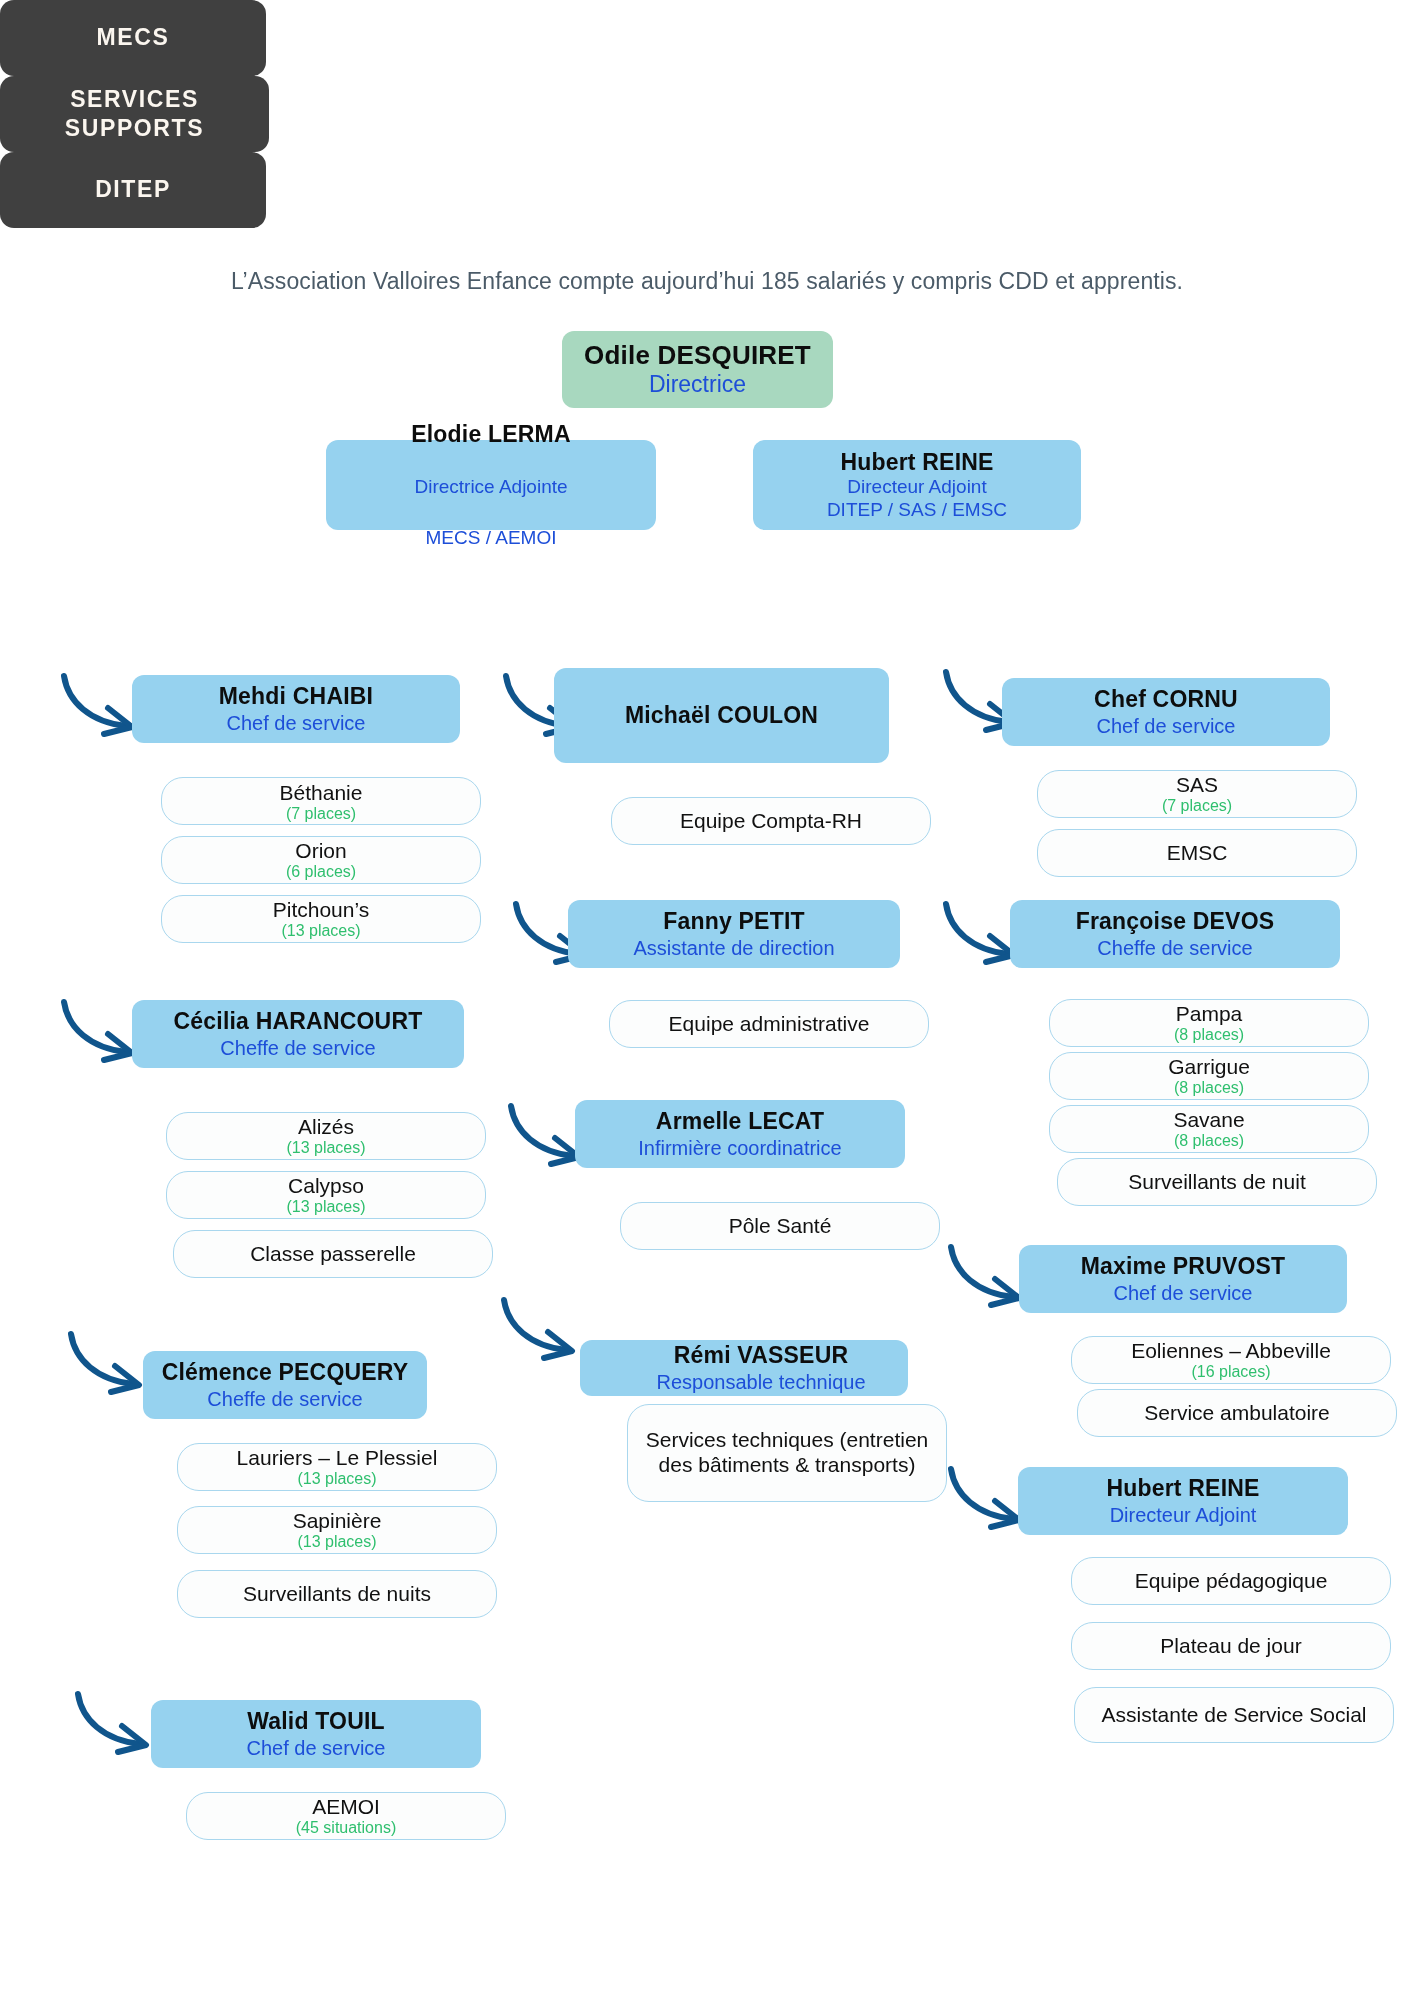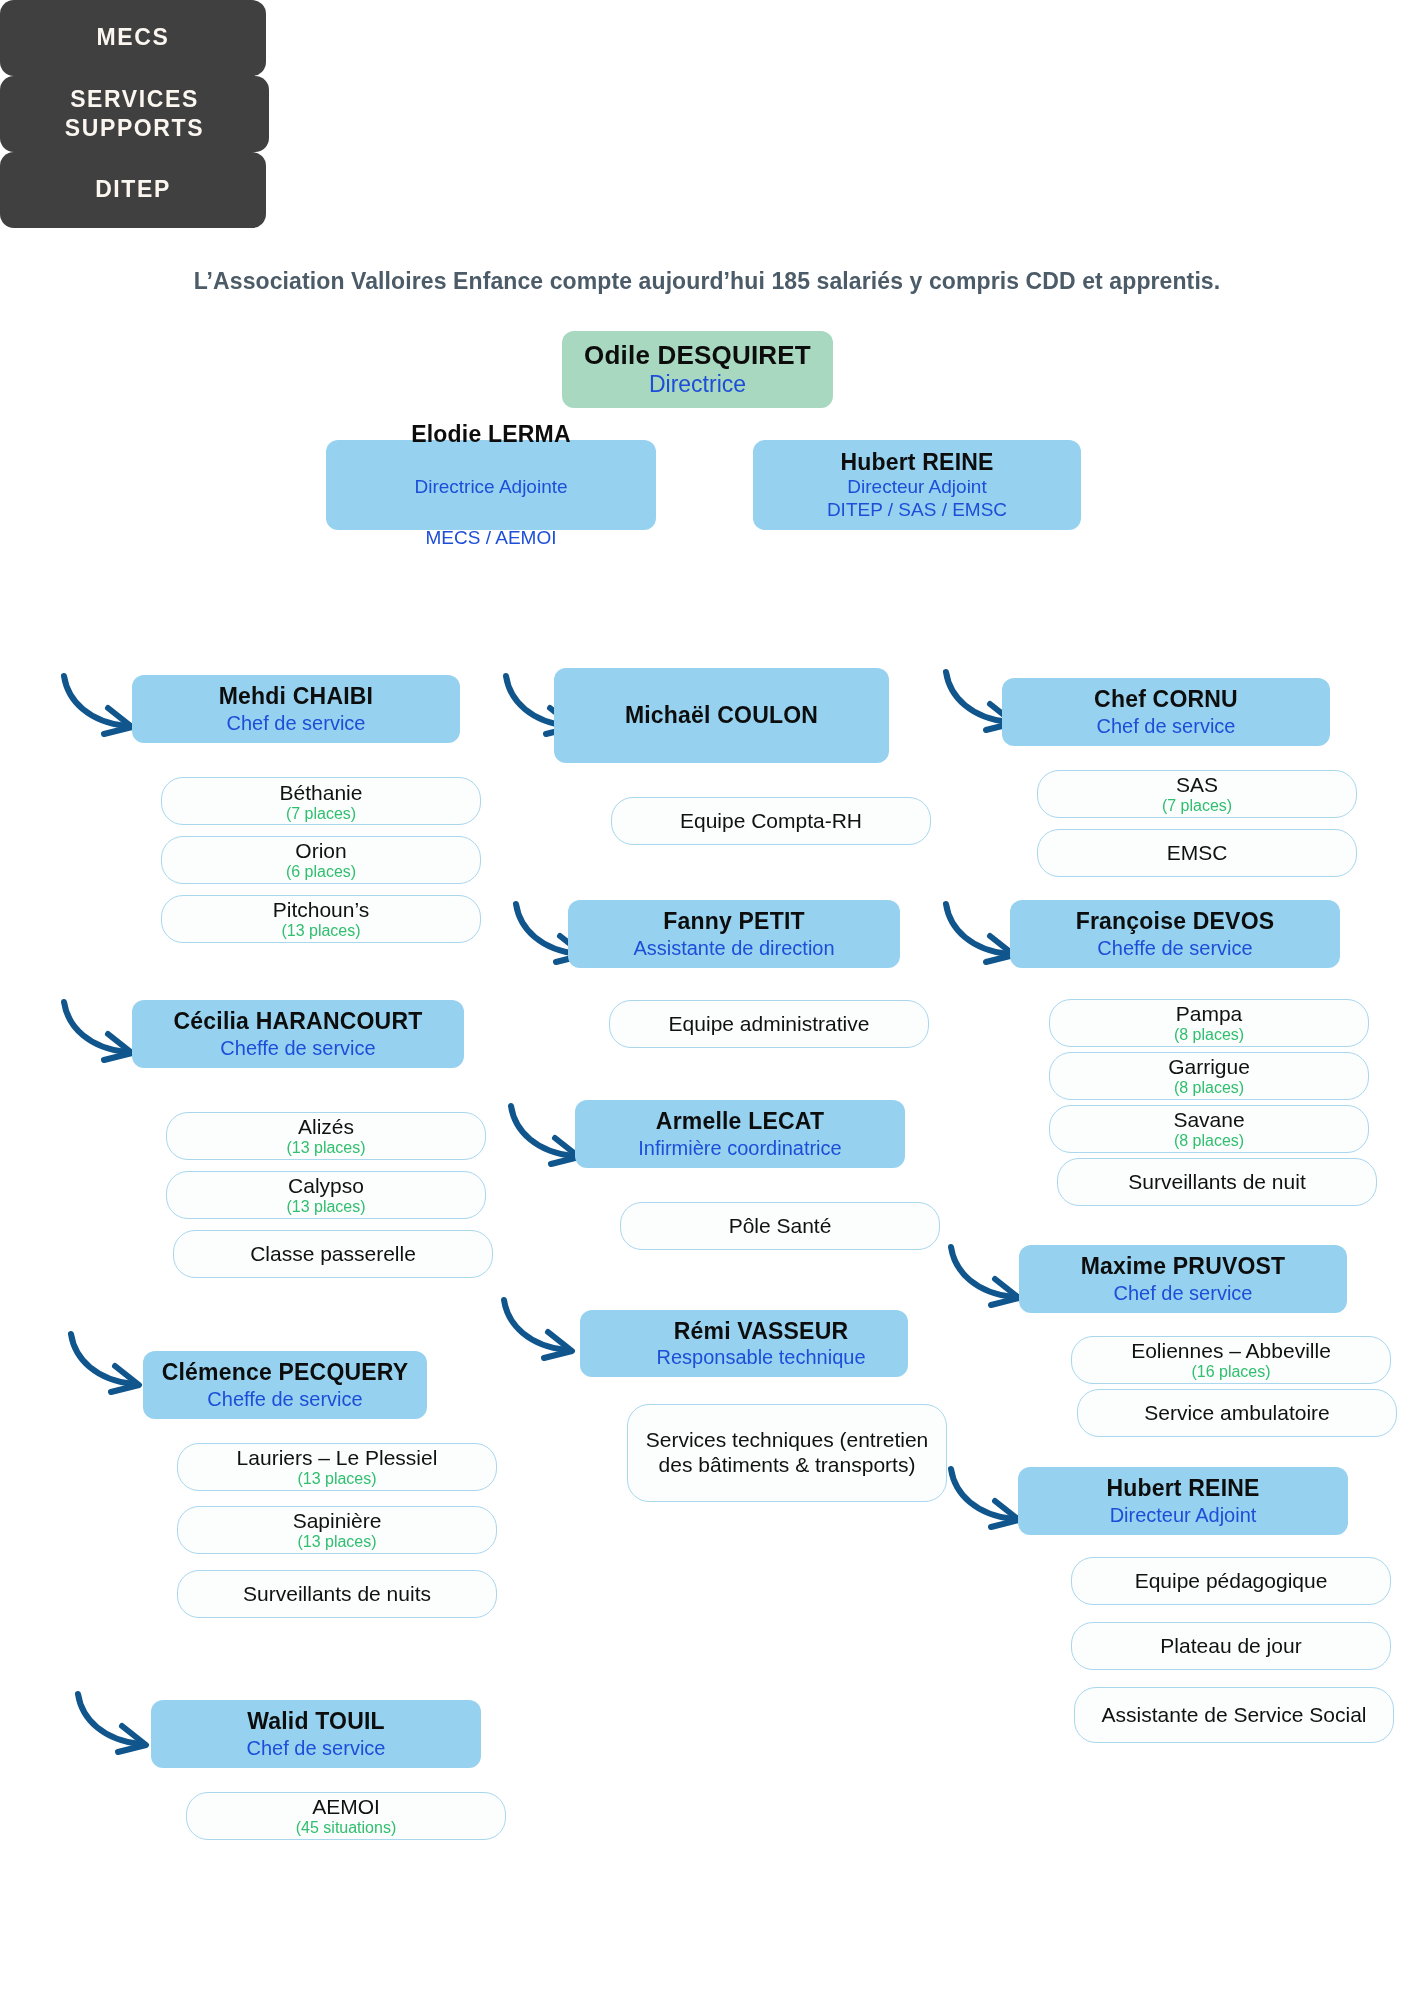--- a/index.html
+++ b/index.html
@@ -24,21 +24,20 @@
 
   
   .intro {
     position: absolute;
     left: 0; top: 268px;
     width: 1414px;
     text-align: center;
     font-size: 23px;
     color: #4b5b68;
     letter-spacing: .1px;
-    font-weight: bold;
   }
 
   
   .box {
     position: absolute;
     box-sizing: border-box;
     border-radius: 12px;
     display: flex;
     flex-direction: column;
     align-items: center;
@@ -284,21 +283,21 @@
     <div class="u-title">Pôle Santé</div>
   </div>
 
   <div class="arrow" style="left:498px; top:1296px;">
     <svg width="85" height="70" viewBox="0 0 85 70">
       <path d="M6 4 C 10 30, 32 50, 68 54" stroke="#10558c" stroke-width="6" fill="none" stroke-linecap="round"></path>
       <path d="M50 36 L 74 55 L 46 62" stroke="#10558c" stroke-width="6" fill="none" stroke-linecap="round" stroke-linejoin="round"></path>
     </svg>
   </div>
 
-  <div class="box blue mgr" style="left:580px; top:1310px; width:328px; height:67px;padding-left:44px;">
+  <div class="box blue mgr" style="left:580px; top:1340px; width:328px; height:56px;padding-left:44px;">
     <div class="name">Rémi VASSEUR</div>
     <div class="role">Responsable technique</div>
   </div>
 
   <div class="unit" style="left:627px; top:1404px; width:320px; height:98px;">
     <div class="u-title">Services techniques (entretien des bâtiments &amp; transports)</div>
   </div>
 
   <div class="arrow" style="left:940px; top:668px;">
     <svg width="85" height="70" viewBox="0 0 85 70">

